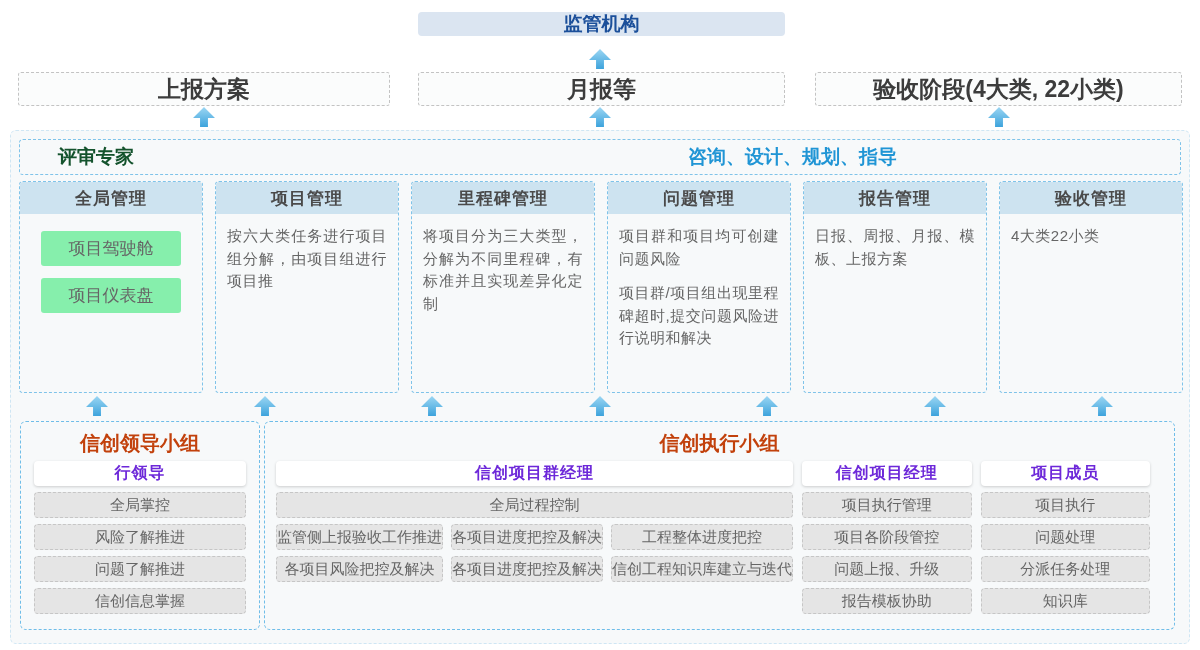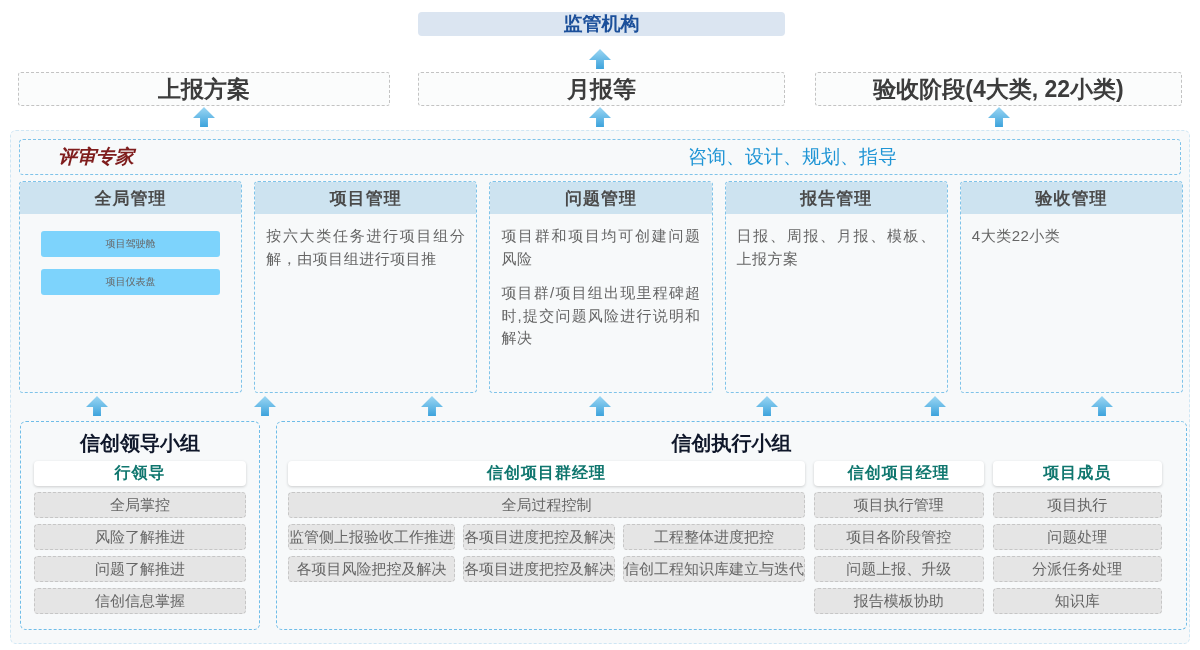--- a/index.html
+++ b/index.html
@@ -31,62 +31,62 @@
   .container{
     position:absolute;left:10px;top:130px;width:1180px;height:514px;box-sizing:border-box;
     background:#f7f9fa;border:1px dashed #cfe6f4;border-radius:6px;
   }
   .band{
     position:absolute;left:8px;top:8px;width:1162px;height:36px;box-sizing:border-box;
     border:1px dashed #7fc3e9;border-radius:4px;
   }
   .band-left{
     position:absolute;left:38px;top:50%;transform:translateY(-50%);
-    color:#7f1d1d;font-weight:700;font-size:19px;white-space:nowrap;font-style:italic;
+    color:#14532d;font-weight:700;font-size:19px;white-space:nowrap;
   }
   .band-right{
     position:absolute;left:66.6%;top:50%;transform:translate(-50%,-50%);
-    color:#2095d5;font-weight:400;font-size:19px;white-space:nowrap;
+    color:#2095d5;font-weight:700;font-size:19px;white-space:nowrap;
   }
   .cols{
     position:absolute;left:8px;top:50px;width:1164px;height:212px;
     display:flex;gap:12px;
   }
   .col{
     flex:1 1 0;box-sizing:border-box;border:1px dashed #7fc3e9;border-radius:4px;
     background:#f7f9fa;overflow:hidden;
   }
   .col-h{
     height:32px;background:#cde3f0;color:#4a4a4a;font-weight:700;font-size:17px;
     display:flex;align-items:center;justify-content:center;letter-spacing:1px;
   }
   .col-b{padding:11px 11px 0;}
   .col-b p{
     margin:0 0 12px;font-size:15px;color:#666;line-height:1.5;
     text-align:justify;text-align-last:left;letter-spacing:0.5px;
   }
   .gpill{
-    margin:6px 10px 12px;background:#7dd3fc;border-radius:3px;color:#666;
-    font-size:10px;text-align:center;padding:6px 0;
+    margin:6px 10px 12px;background:#86efac;border-radius:3px;color:#666;
+    font-size:17px;text-align:center;padding:6px 0;
   }
   
   .bbox{
     position:absolute;top:421px;height:209px;box-sizing:border-box;
     border:1px dashed #6fbde8;border-radius:6px;background:#f7f9fa;
   }
   .bbox-title{
-    margin-top:8px;text-align:center;color:#0f172a;font-weight:700;font-size:20px;height:26px;
+    margin-top:8px;text-align:center;color:#c2410c;font-weight:700;font-size:20px;height:26px;
   }
   .stack{margin:5px 13px 0;display:flex;flex-direction:column;gap:6px;}
   .exec-row{margin:5px 24px 0 11px;display:flex;gap:9px;}
   .sec{display:flex;flex-direction:column;gap:6px;}
   .grid2{display:grid;grid-template-columns:1fr 1fr 1fr;gap:6px 8px;}
   .wpill{
     background:#ffffff;border-radius:4px;box-shadow:0 1px 3px rgba(0,0,0,0.18);
-    color:#0f766e;font-weight:700;font-size:16px;height:25px;
+    color:#6d28d9;font-weight:700;font-size:16px;height:25px;
     display:flex;align-items:center;justify-content:center;letter-spacing:1px;
   }
   .ditem{
     background:#e5e5e5;border:1px dashed #c6c6c6;border-radius:4px;box-sizing:border-box;
     color:#666;font-size:15px;height:26px;
     display:flex;align-items:center;justify-content:center;white-space:nowrap;
   }
 </style>
 </head>
 <body>
@@ -115,20 +115,26 @@
         <div class="col-h">全局管理</div>
         <div class="col-b">
           <div class="gpill">项目驾驶舱</div>
           <div class="gpill">项目仪表盘</div>
         </div>
       </div>
       <div class="col">
         <div class="col-h">项目管理</div>
         <div class="col-b">
             <p>按六大类任务进行项目组分解，由项目组进行项目推</p>
+          </div>
+      </div>
+      <div class="col">
+        <div class="col-h">里程碑管理</div>
+        <div class="col-b">
+            <p>将项目分为三大类型，分解为不同里程碑，有标准并且实现差异化定制</p>
           </div>
       </div>
       <div class="col">
         <div class="col-h">问题管理</div>
         <div class="col-b">
           <p>项目群和项目均可创建问题风险</p>
           <p>项目群/项目组出现里程碑超时,提交问题风险进行说明和解决</p>
         </div>
       </div>
       <div class="col">
@@ -158,21 +164,21 @@
     <div class="bbox-title">信创领导小组</div>
     <div class="stack">
       <div class="wpill">行领导</div>
       <div class="ditem">全局掌控</div>
       <div class="ditem">风险了解推进</div>
       <div class="ditem">问题了解推进</div>
       <div class="ditem">信创信息掌握</div>
     </div>
   </div>
 
-  <div class="bbox" style="left:276px;width:911px;">
+  <div class="bbox" style="left:264px;width:911px;">
     <div class="bbox-title">信创执行小组</div>
     <div class="exec-row">
       <div class="sec" style="flex:0 0 496px;">
         <div class="wpill">信创项目群经理</div>
         <div class="ditem">全局过程控制</div>
         <div class="grid2">
           <div class="ditem">监管侧上报验收工作推进</div>
           <div class="ditem">各项目进度把控及解决</div>
           <div class="ditem">工程整体进度把控</div>
           <div class="ditem">各项目风险把控及解决</div>

